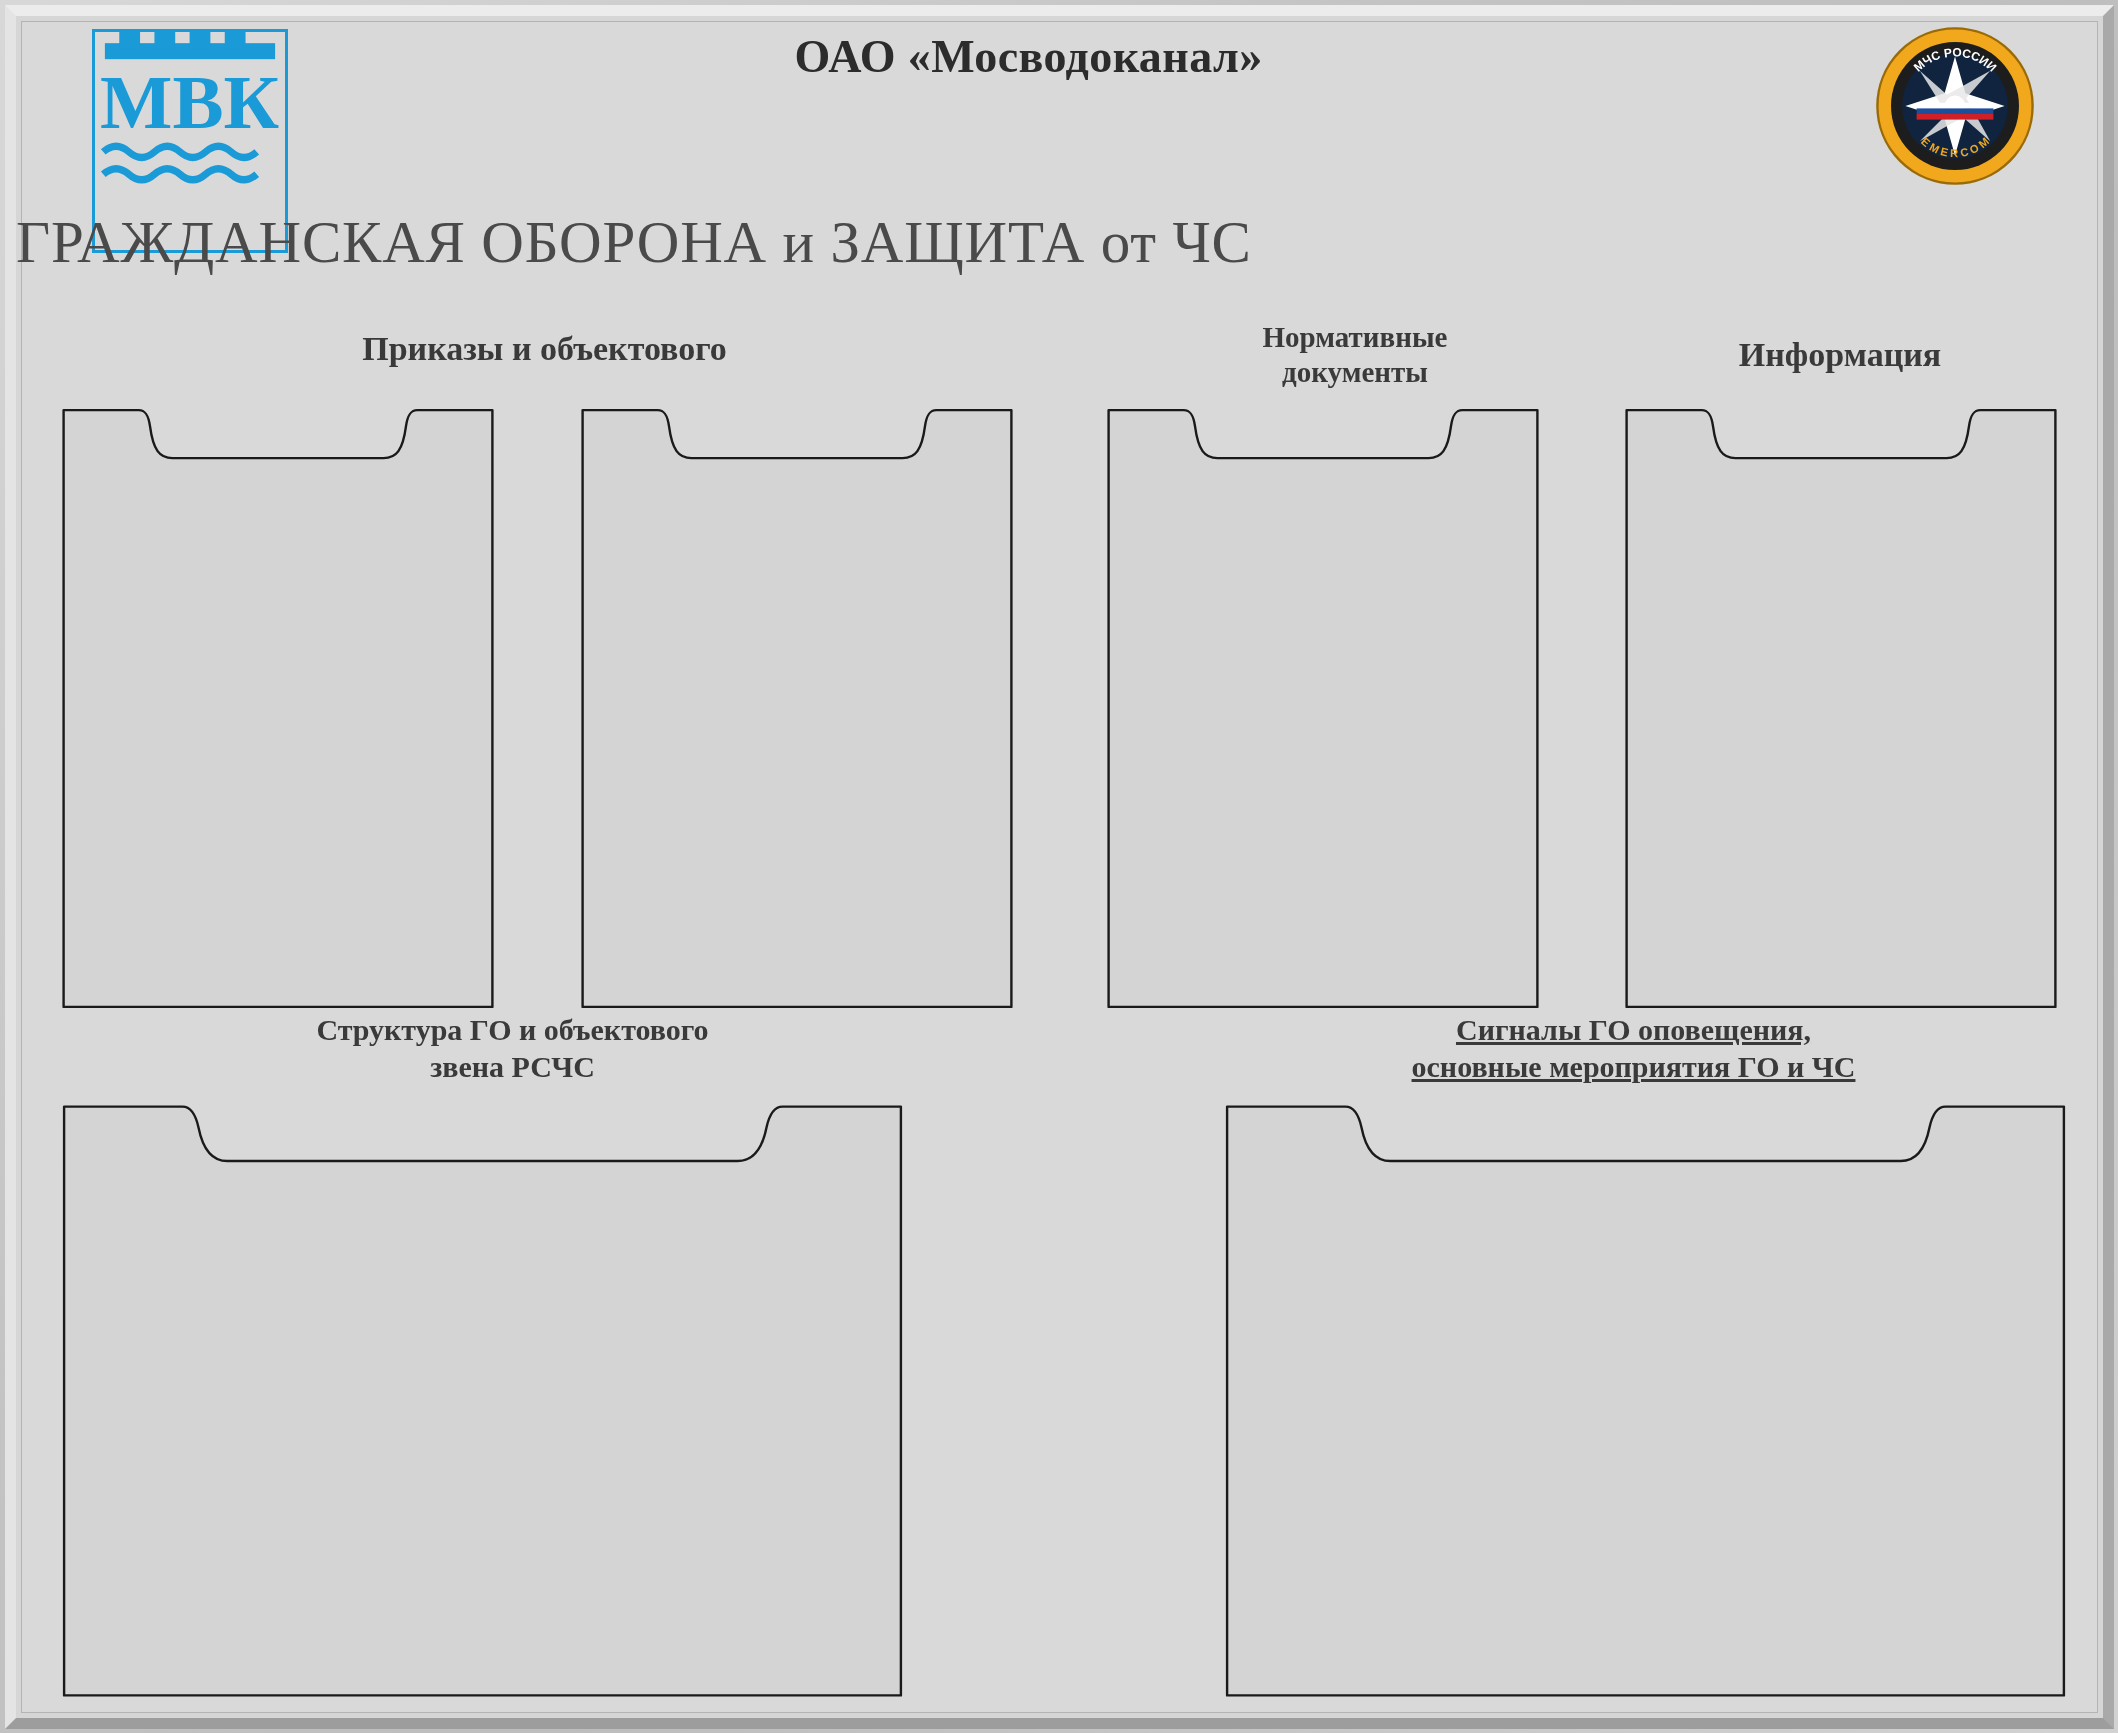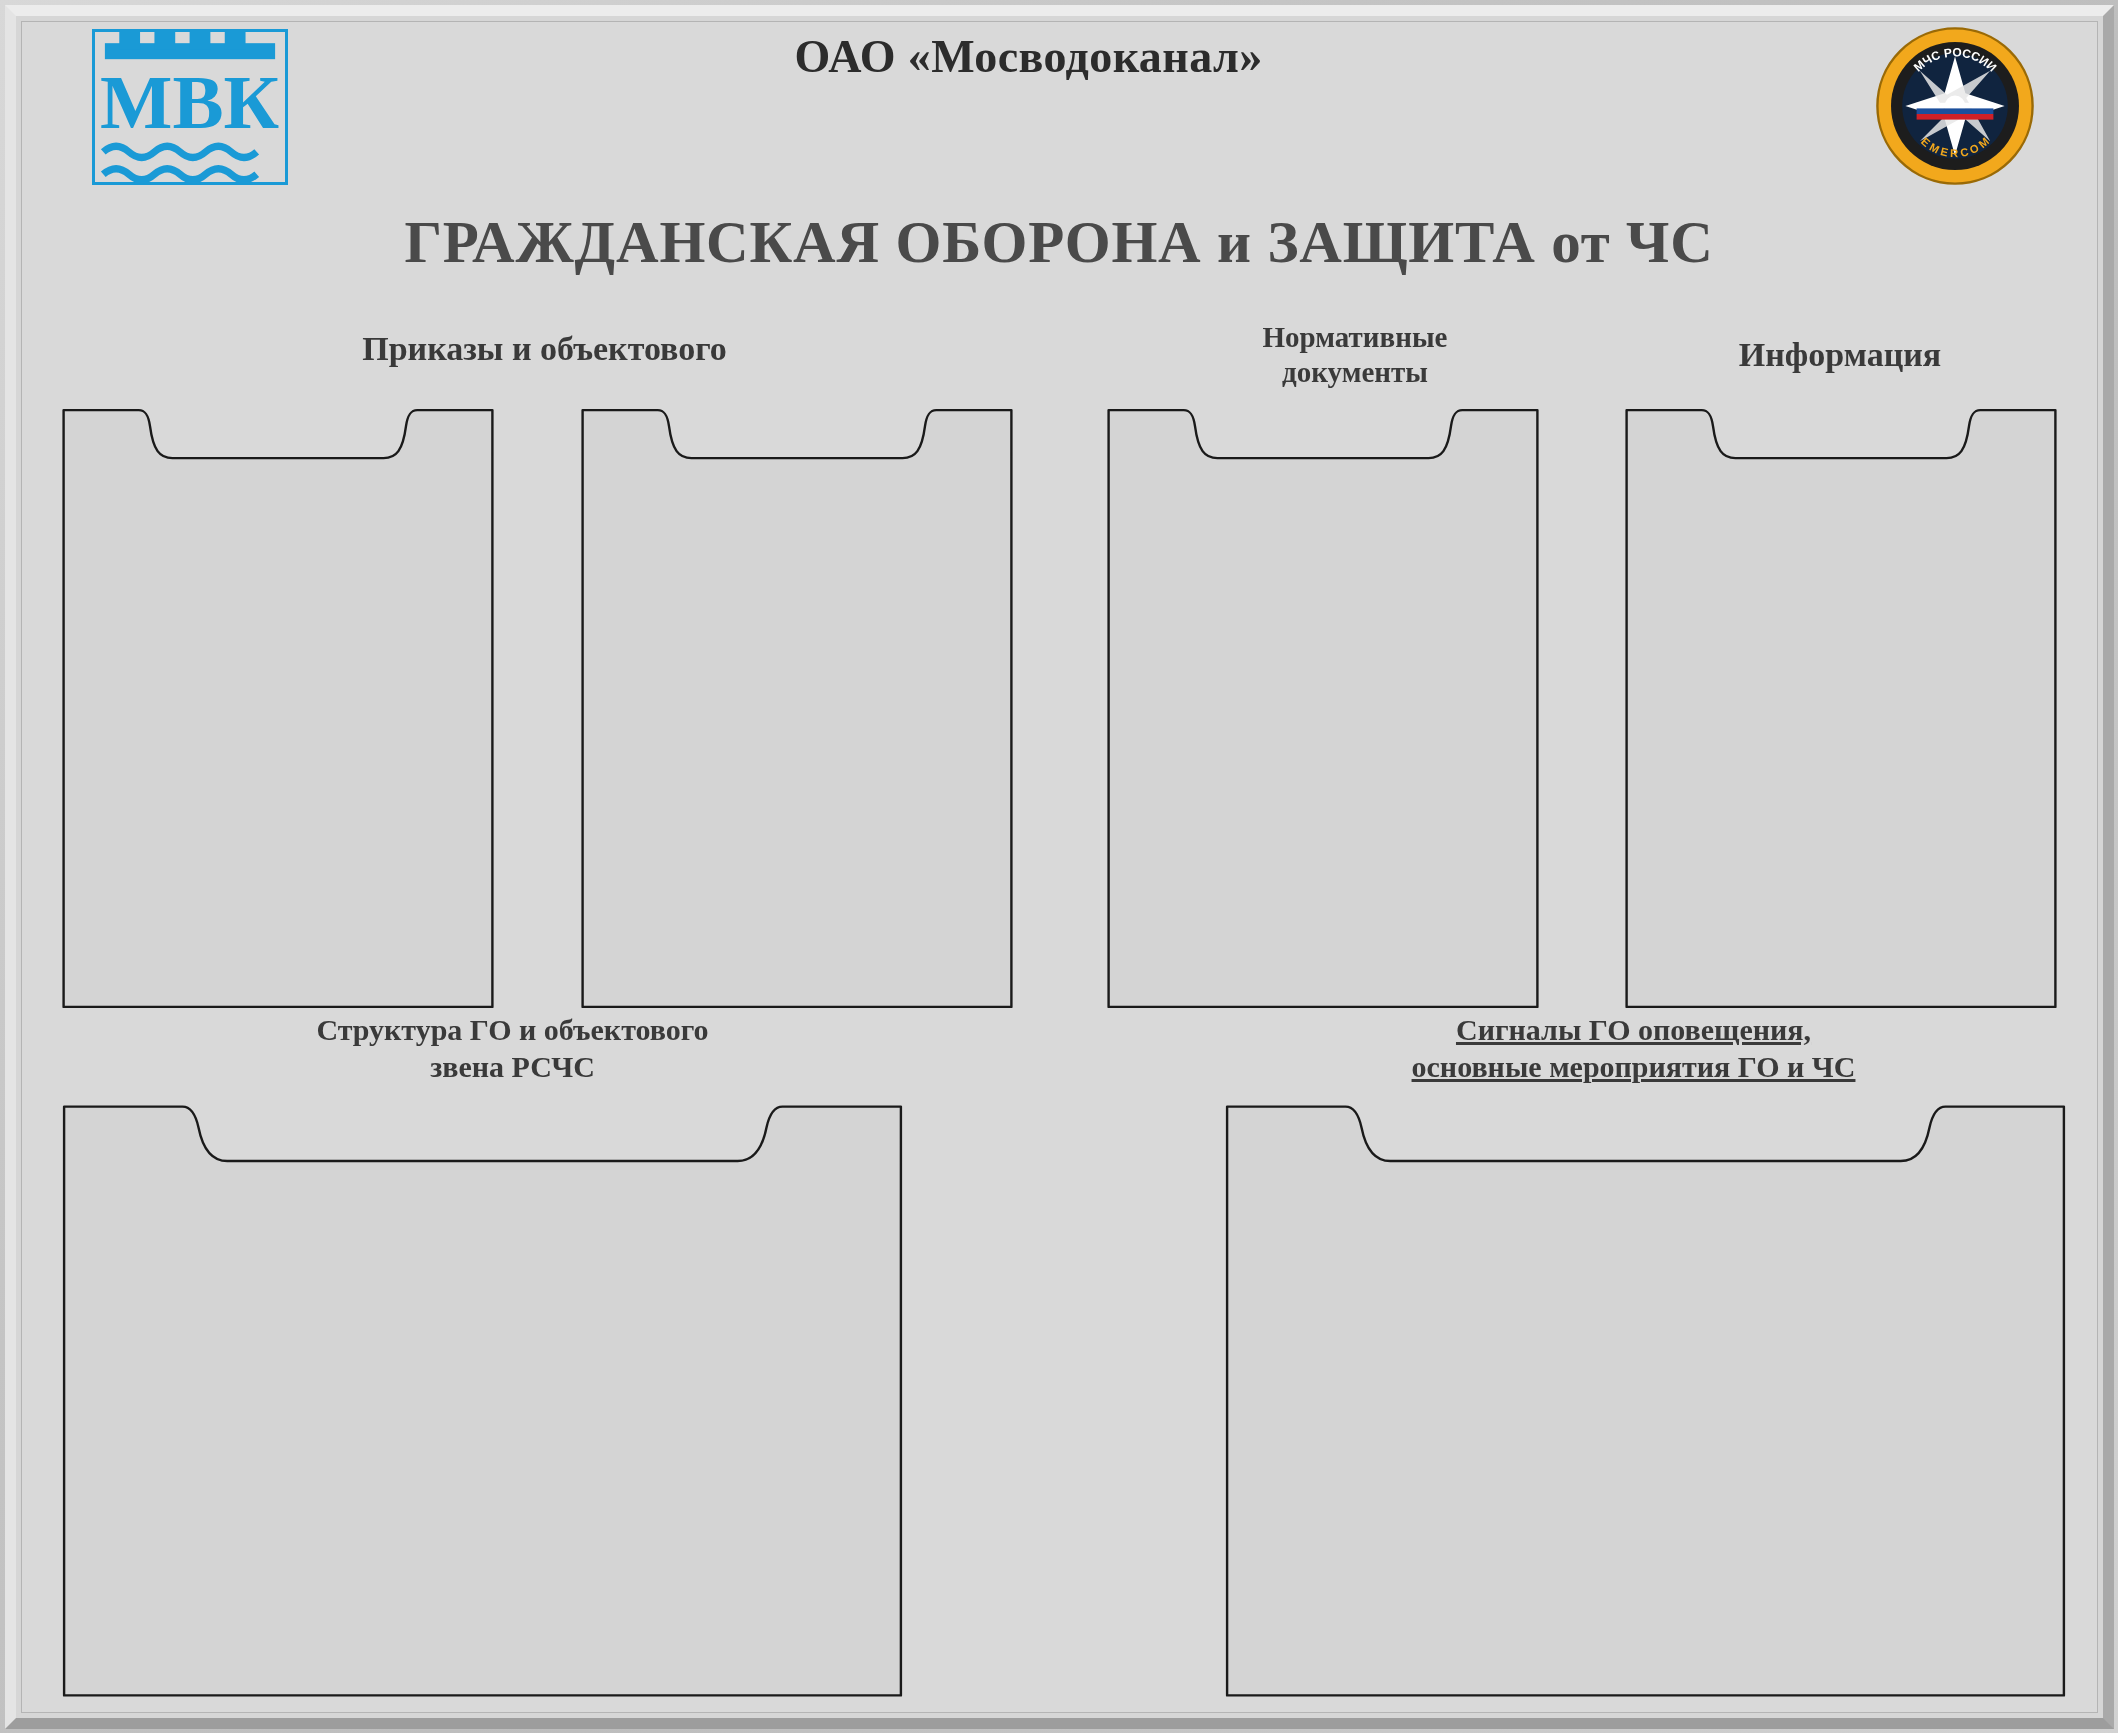--- a/index.html
+++ b/index.html
@@ -60,36 +60,35 @@
     font-family: "Liberation Serif", serif;
     font-weight: bold;
     font-size: 46px;
     line-height: 62px;
     color: #2c2c2c;
     letter-spacing: 0.4px;
     text-align: center;
   }
   .main-title {
     position: absolute;
-    left: 27px; top: 208px;
+    left: 16px; top: 208px;
     width: 2064px;
-    text-align: center;
-    font-family: "Liberation Serif", serif;
-    font-weight: bold;
+    font-family: "Liberation Serif", serif;
+    font-weight: normal;
     font-size: 59px;
     line-height: 69px;
     color: #4a4a4a;
     letter-spacing: 0.8px;
   }
 
   
   .mvk-logo {
     position: absolute;
     left: 92px; top: 29px;
-    width: 196px; height: 156px;
+    width: 196px; height: 224px;
     border: 3.2px solid #1a9ad6;
     box-sizing: border-box;
     background: #d9d9d9;
   }
   .mvk-logo svg { display: block; }
 
   
   .emercom {
     position: absolute;
     left: 1875px; top: 26px;

